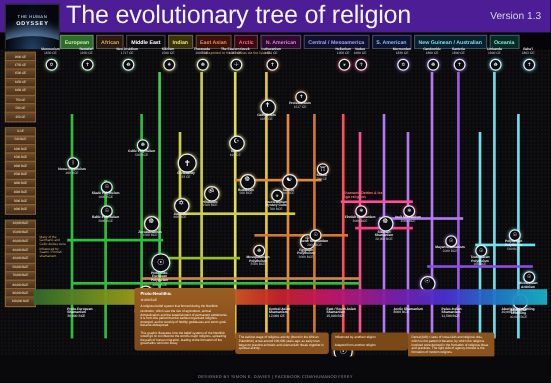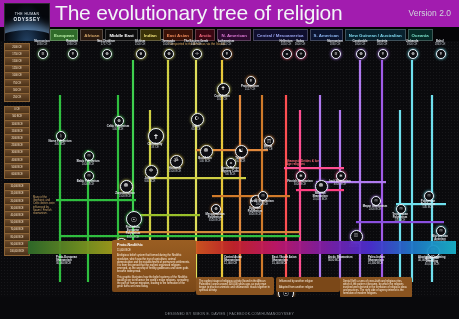--- a/index.html
+++ b/index.html
@@ -1,20 +1,20 @@
 <!DOCTYPE html>
 <html><head>
 <meta charset="utf-8">
 <style>
   html,body{margin:0;padding:0;background:#000;}
   body{width:459px;height:319px;overflow:hidden;font-family:"Liberation Sans",sans-serif;}
   #poster{position:relative;width:459px;height:319px;background:#050507;overflow:hidden;}
 
   
-  .header{position:absolute;left:0;top:0;width:459px;height:27px;background:#a21caf;}
+  .header{position:absolute;left:0;top:0;width:459px;height:27px;background:#4c1d95;}
   .logo{position:absolute;left:4px;top:3px;width:44px;height:38px;border:1px solid #2b2b30;
         background:radial-gradient(ellipse at 50% 120%, #2c4f77 0%, #112338 38%, #05070c 72%);
         overflow:hidden;}
   .logo .arc{position:absolute;left:-14px;bottom:-30px;width:72px;height:44px;border-radius:50%;
         background:radial-gradient(ellipse at 50% 25%, #6fa5d8 0%, #2a5party 1%, #15314f 45%, #07111d 100%);}
   .logo .glow{position:absolute;left:-20px;bottom:-34px;width:84px;height:46px;border-radius:50%;
         box-shadow:0 -5px 9px 1px rgba(140,190,240,.55);}
   .logo .l1{position:absolute;left:0;right:0;top:8px;text-align:center;font-size:3.4px;letter-spacing:.5px;color:#e9eef5;}
   .logo .l2{position:absolute;left:0;right:0;top:13px;text-align:center;font-size:4.6px;letter-spacing:.7px;color:#eef3fa;font-weight:bold;}
   .title{position:absolute;left:55px;top:1px;font-size:21px;color:#f2f4f7;letter-spacing:-.2px;}
@@ -76,21 +76,21 @@
 <div id="poster">
 
   <div class="header">
     <div class="logo">
       <div class="arc"></div>
       <div class="glow"></div>
       <div class="l1">THE HUMAN</div>
       <div class="l2">ODYSSEY</div>
     </div>
     <div class="title">The evolutionary tree of religion</div>
-    <div class="version">Version 2.0</div>
+    <div class="version">Version 1.3</div>
   </div>
 
   <div class="catbar" id="catbar">
       <div class="cat" style="background: rgb(47, 107, 42); color: rgb(185, 240, 168);">European</div>
       <div class="cat" style="background: rgb(42, 26, 16); color: rgb(216, 168, 106);">African</div>
       <div class="cat" style="background: rgb(13, 13, 13); color: rgb(255, 255, 255);">Middle East</div>
       <div class="cat" style="background: rgb(58, 50, 8); color: rgb(240, 226, 122);">Indian</div>
       <div class="cat" style="background: rgb(58, 18, 8); color: rgb(240, 138, 90);">East Asian</div>
       <div class="cat" style="background: rgb(58, 7, 18); color: rgb(244, 105, 127);">Arctic</div>
       <div class="cat" style="background: rgb(45, 10, 48); color: rgb(224, 122, 216);">N. American</div>

